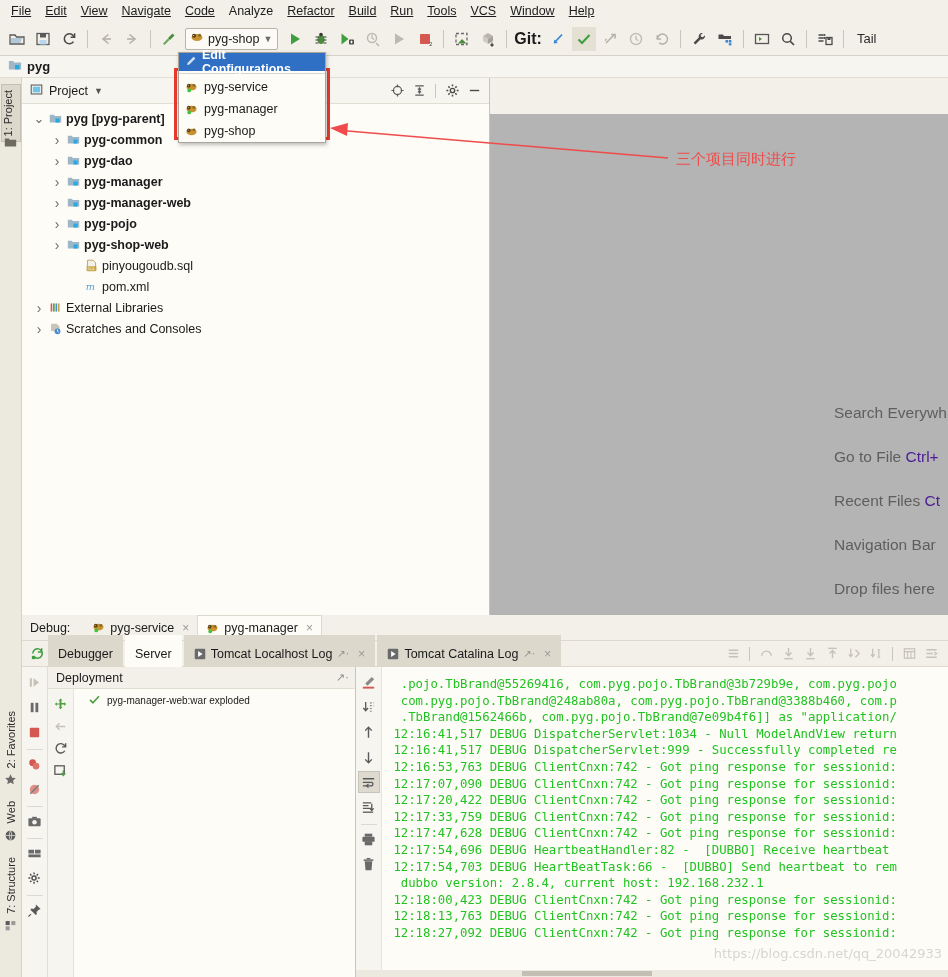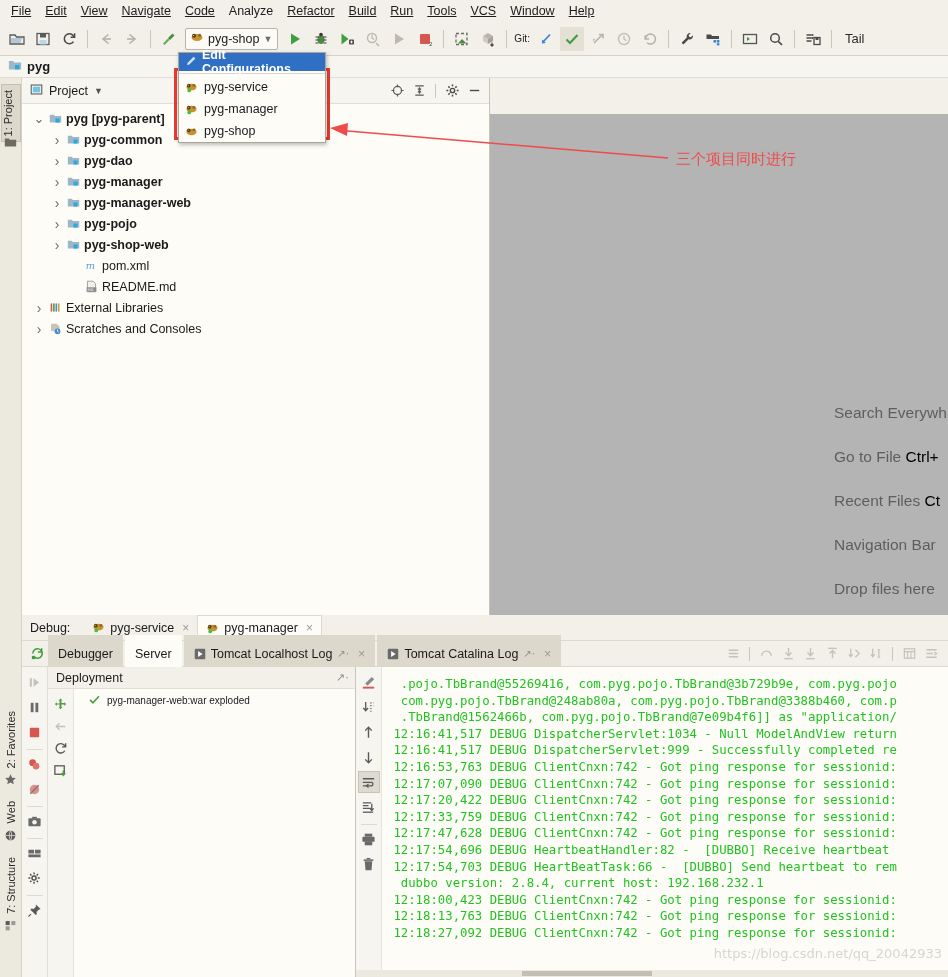--- a/index.html
+++ b/index.html
@@ -35,21 +35,21 @@
   .tb { width: 24px; height: 24px; display: flex; align-items: center;
         justify-content: center; margin: 0 1px; position: relative; }
   .tb svg { display: block; }
   .tbsep { width: 1px; height: 18px; background: #cac6bb; margin: 0 5px; }
   .runcfg {
     display: flex; align-items: center; gap: 4px;
     height: 22px; padding: 0 5px 0 4px; margin-left: 3px;
     border: 1px solid #b8b4aa; background: #fbfaf6; border-radius: 2px;
     font-size: 12.5px; white-space: nowrap;
   }
-  .gitlbl { font-size: 10px; margin: 0 3px 0 2px; }
+  .gitlbl { font-size: 16px; margin: 0 3px 0 2px; font-weight: bold; }
   .taillbl { font-size: 13px; margin-left: 8px; color: #2b2b2b; }
 
   
   .crumbbar {
     position: absolute; top: 56px; left: 0; width: 948px; height: 22px;
     background: #f7f5ef; display: flex; align-items: center; padding-left: 8px; gap: 5px;
     border-bottom: 1px solid #e2ded3;
   }
   .crumbbar .txt { font-weight: bold; font-size: 13px; }
 
@@ -90,21 +90,21 @@
   .tlabel { margin-left: 4px; }
   .tbold { font-weight: bold; }
 
   
   .editor {
     position: absolute; left: 490px; top: 78px; width: 458px; height: 537px;
     background: #b4b4b4; overflow: hidden; margin-top: 36px;
   }
   .hintlist { position: absolute; left: 344px; top: 290px; width: 260px; }
   .hint { font-size: 15.5px; color: #5e5e5e; margin-bottom: 26px; white-space: nowrap; }
-  .hint .key { color: #000000; }
+  .hint .key { color: #4c1d95; }
 
   
   .annot {
     position: absolute; left: 676px; top: 150px; font-size: 15px; color: #ef4b4b;
     white-space: nowrap; font-family: "DejaVu Sans", sans-serif;
   }
   .redbox {
     position: absolute; left: 174px; top: 68px; width: 156px; height: 72px;
     border: 3px solid #e83b2e; pointer-events: none;
   }
@@ -527,35 +527,35 @@
               <path d="M1 3.5h5l1 1.5h8v8H1z" fill="#9db6c8"></path>
               <rect x="8" y="8" width="5" height="5" fill="#2aa8e0"></rect>
             </svg>
           </span>
           <span class="tlabel tbold">pyg-shop-web</span>
         </div>
         <div class="trow" style="padding-left: 46px;">
           <span class="arrow"></span>
           <span style="display: inline-flex; margin-left: 3px;">
             <svg width="13" height="13" viewBox="0 0 16 16">
-              <text x="1" y="12.5" font-size="12" fill="#5aa0d8" font-family="DejaVu Serif" font-style="italic">m</text>
-            </svg>
-          </span>
-          <span class="tlabel">pom.xml</span>
+              <path d="M3 1.5h7l3 3v10H3z" fill="#f2f0e9" stroke="#b8a05a" stroke-width="1.1"></path>
+              <rect x="2" y="9" width="12" height="5.5" fill="#c8a23c"></rect>
+              <text x="3" y="13.4" font-size="4.6" fill="#fff" font-family="DejaVu Sans">SQL</text>
+            </svg>
+          </span>
+          <span class="tlabel">pinyougoudb.sql</span>
         </div>
         <div class="trow" style="padding-left: 46px;">
           <span class="arrow"></span>
           <span style="display: inline-flex; margin-left: 3px;">
             <svg width="13" height="13" viewBox="0 0 16 16">
-              <path d="M3 1.5h7l3 3v10H3z" fill="#f2f0e9" stroke="#9a9a9a" stroke-width="1.1"></path>
-              <rect x="2" y="9" width="12" height="5.5" fill="#8a8a8a"></rect>
-              <text x="3.2" y="13.4" font-size="4.4" fill="#fff" font-family="DejaVu Sans">MD</text>
-            </svg>
-          </span>
-          <span class="tlabel">README.md</span>
+              <text x="1" y="12.5" font-size="12" fill="#5aa0d8" font-family="DejaVu Serif" font-style="italic">m</text>
+            </svg>
+          </span>
+          <span class="tlabel">pom.xml</span>
         </div>
         <div class="trow" style="padding-left: 10px;">
           <span class="arrow" style="font-size: 14px;">›</span>
           <span style="display: inline-flex; margin-left: 3px;">
             <svg width="13" height="13" viewBox="0 0 16 16">
               <rect x="2" y="3" width="2" height="10" fill="#d45a4a"></rect>
               <rect x="5" y="3" width="2" height="10" fill="#4c9e3f"></rect>
               <rect x="8" y="3" width="2" height="10" fill="#4a8ad0"></rect>
               <rect x="11" y="3" width="2" height="10" fill="#c8a23c"></rect>
             </svg>

